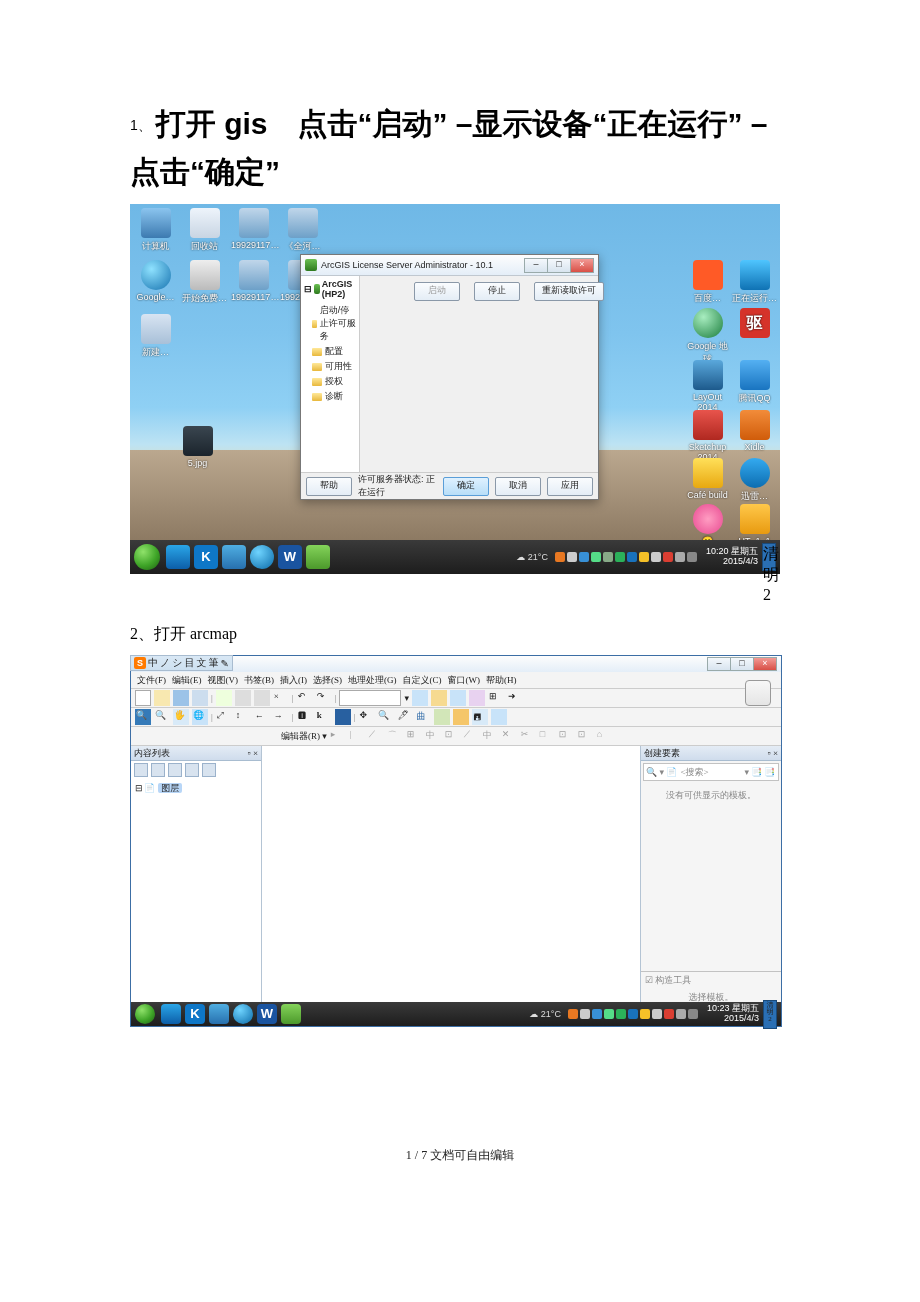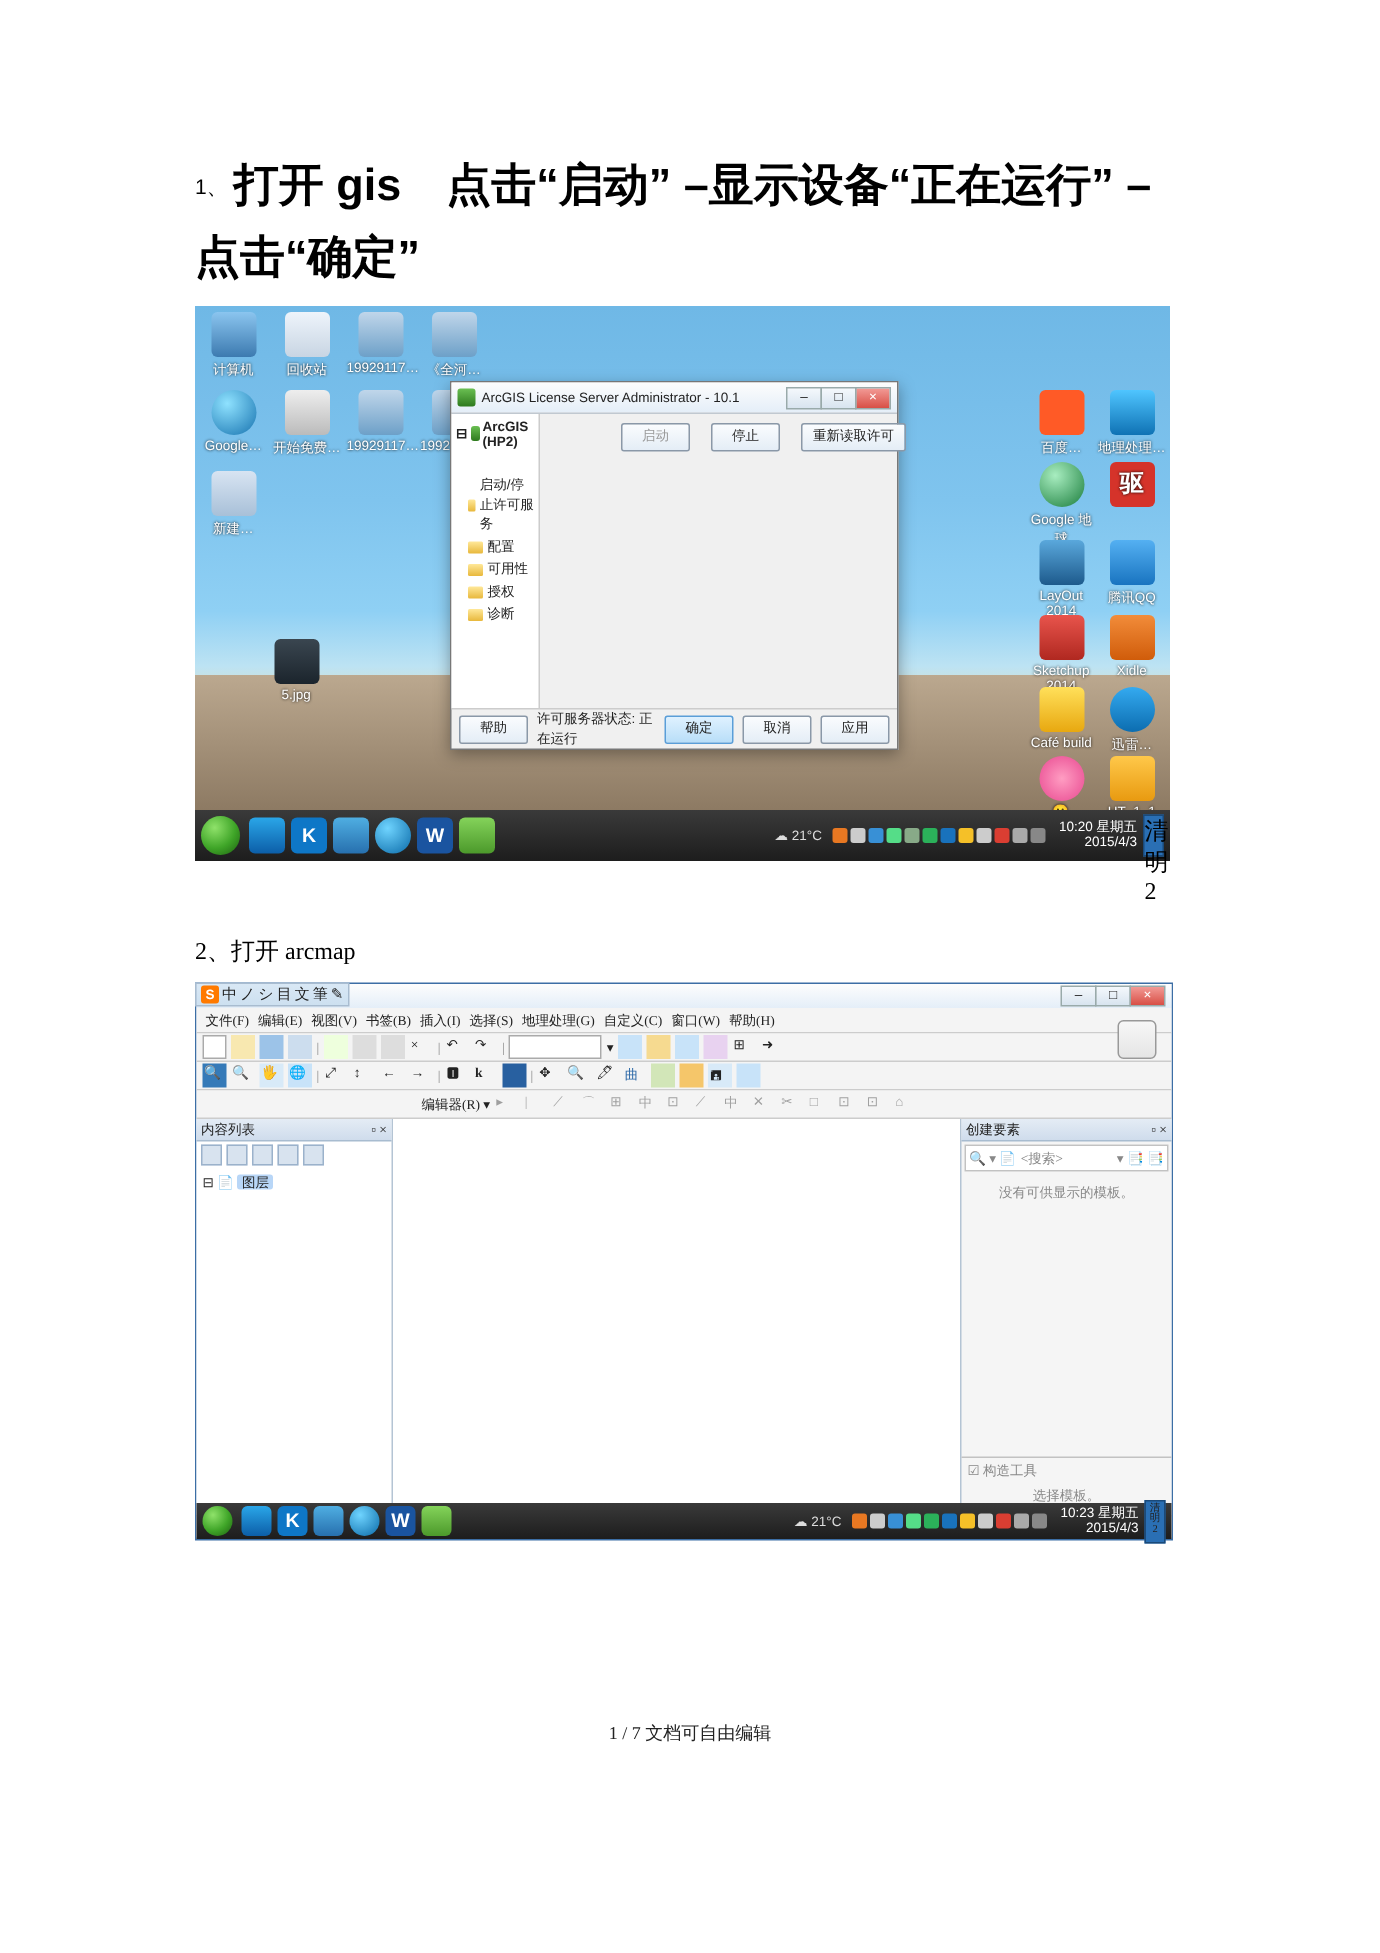--- a/index.html
+++ b/index.html
@@ -30,21 +30,21 @@
   .win7 { position:absolute; left:170px; top:50px; width:297px; height:244px; background:#f0f0f0; border:1px solid #777; box-shadow:0 3px 10px rgba(0,0,0,0.35); font:9px "Microsoft YaHei",SimSun,sans-serif; color:#222; }
   .win7 .titlebar { height:20px; background:linear-gradient(#fdfdfd,#e4eef8); display:flex; align-items:center; padding:0 4px; border-bottom:1px solid #c0c8d0; }
   .win7 .titlebar .ticon { width:12px; height:12px; background:linear-gradient(#6abf52,#2e7a1e); border-radius:2px; margin-right:4px; }
   .win7 .titlebar .wbtns { margin-left:auto; display:flex; }
   .win7 .titlebar .wbtn { width:22px; height:13px; border:1px solid #9aa; background:linear-gradient(#f4f8fc,#d8e4ef); margin-left:-1px; font:9px Arial; text-align:center; line-height:11px; }
   .win7 .titlebar .wbtn.x { background:linear-gradient(#f29a95,#d84f46); color:#fff; }
   .win7 .body { display:flex; height:196px; }
   .tree { width:90px; border-right:1px solid #ccc; padding:3px; background:#fff; }
   .tree .root { display:flex; align-items:center; gap:2px; font-weight:bold; }
   .tree .root .gicon { width:10px;height:10px;background:linear-gradient(#6abf52,#2e7a1e);border-radius:2px; }
-  .tree ul { list-style:none; margin:17px 0 0 8px; padding:0; }
+  .tree ul { list-style:none; margin:4px 0 0 8px; padding:0; }
   .tree li { padding:1px 0; display:flex; align-items:center; gap:3px; }
   .tree .folder { width:10px;height:8px;background:linear-gradient(#ffe899,#e8b83c);border-radius:1px; }
   .pane { flex:1; padding:6px; display:flex; flex-direction:column; }
   .pane .msg { margin-bottom:10px; }
   .pane .btnrow { display:flex; gap:14px; justify-content:center;margin-left:48px; }
   .wbtn2 { min-width:44px; height:17px; border:1px solid #8a98a8; border-radius:2px; background:linear-gradient(#fafcfe,#e4edf6); font:9px SimSun; text-align:center; line-height:15px; }
   .wbtn2.long { min-width:68px; }
   .wbtn2.dis { color:#999; }
   .wbtn2.blue { background:linear-gradient(#dff1ff,#b8def8); border-color:#5a9ed8; }
   .footer { height:26px; border-top:1px solid #ccc; display:flex; align-items:center; padding:0 5px; gap:6px; }
@@ -96,21 +96,21 @@
     <div class="deskicon" style="top:4px;left:101px"><div class="ico" style="background:linear-gradient(#c0d6ea,#6da0c8)"></div><span>19929117…</span></div>
     <div class="deskicon" style="top:4px;left:150px"><div class="ico" style="background:linear-gradient(#c0d6ea,#6da0c8)"></div><span>《全河…</span></div>
     <div class="deskicon" style="top:56px;left:3px"><div class="ico" style="background:radial-gradient(circle at 35% 30%,#8fe2ff,#1773b0);border-radius:50%"></div><span>Google…</span></div>
     <div class="deskicon" style="top:56px;left:52px"><div class="ico" style="background:linear-gradient(#eee,#bbb)"></div><span>开始免费…</span></div>
     <div class="deskicon" style="top:56px;left:101px"><div class="ico" style="background:linear-gradient(#c0d6ea,#6da0c8)"></div><span>19929117…</span></div>
     <div class="deskicon" style="top:56px;left:150px"><div class="ico" style="background:linear-gradient(#c0d6ea,#6da0c8)"></div><span>19929117…</span></div>
     <div class="deskicon" style="top:110px;left:3px"><div class="ico" style="background:linear-gradient(#d8e4f2,#a8c0d8)"></div><span>新建…</span></div>
     <div class="deskicon" style="top:222px;left:45px"><div class="ico" style="background:linear-gradient(#3a4650,#1b242c)"></div><span>5.jpg</span></div>
 
     <div class="deskicon" style="top:56px;right:50px"><div class="ico" style="background:#ff5a26;border-radius:4px"></div><span>百度…</span></div>
-    <div class="deskicon" style="top:56px;right:3px"><div class="ico" style="background:linear-gradient(#4fc5ff,#0f72b4)"></div><span>地理处理…</span></div>
+    <div class="deskicon" style="top:56px;right:3px"><div class="ico" style="background:linear-gradient(#4fc5ff,#0f72b4)"></div><span>正在运行…</span></div>
     <div class="deskicon" style="top:104px;right:50px"><div class="ico" style="background:radial-gradient(circle at 35% 30%,#a8edc0,#1a7d3c);border-radius:50%"></div><span>Google 地球</span></div>
     <div class="deskicon" style="top:104px;right:3px">
         <div class="ico" style="background:#d5332a;color:#fff;font:700 16px/30px SimHei;border-radius:4px">驱</div>
       </div>
     <div class="deskicon" style="top:156px;right:50px"><div class="ico" style="background:linear-gradient(#5aa8dc,#1d5a8c)"></div><span>LayOut 2014</span></div>
     <div class="deskicon" style="top:156px;right:3px"><div class="ico" style="background:linear-gradient(#54b0f2,#1974c0)"></div><span>腾讯QQ</span></div>
     <div class="deskicon" style="top:206px;right:50px"><div class="ico" style="background:linear-gradient(#e8544c,#b02820)"></div><span>Sketchup 2014</span></div>
     <div class="deskicon" style="top:206px;right:3px"><div class="ico" style="background:linear-gradient(#f28c3a,#d05c0a)"></div><span>Xidle</span></div>
     <div class="deskicon" style="top:254px;right:50px"><div class="ico" style="background:linear-gradient(#ffe05a,#e8a810)"></div><span>Café build</span></div>
     <div class="deskicon" style="top:254px;right:3px"><div class="ico" style="background:linear-gradient(#34aaf0,#0c6db0);border-radius:50%"></div><span>迅雷…</span></div>

